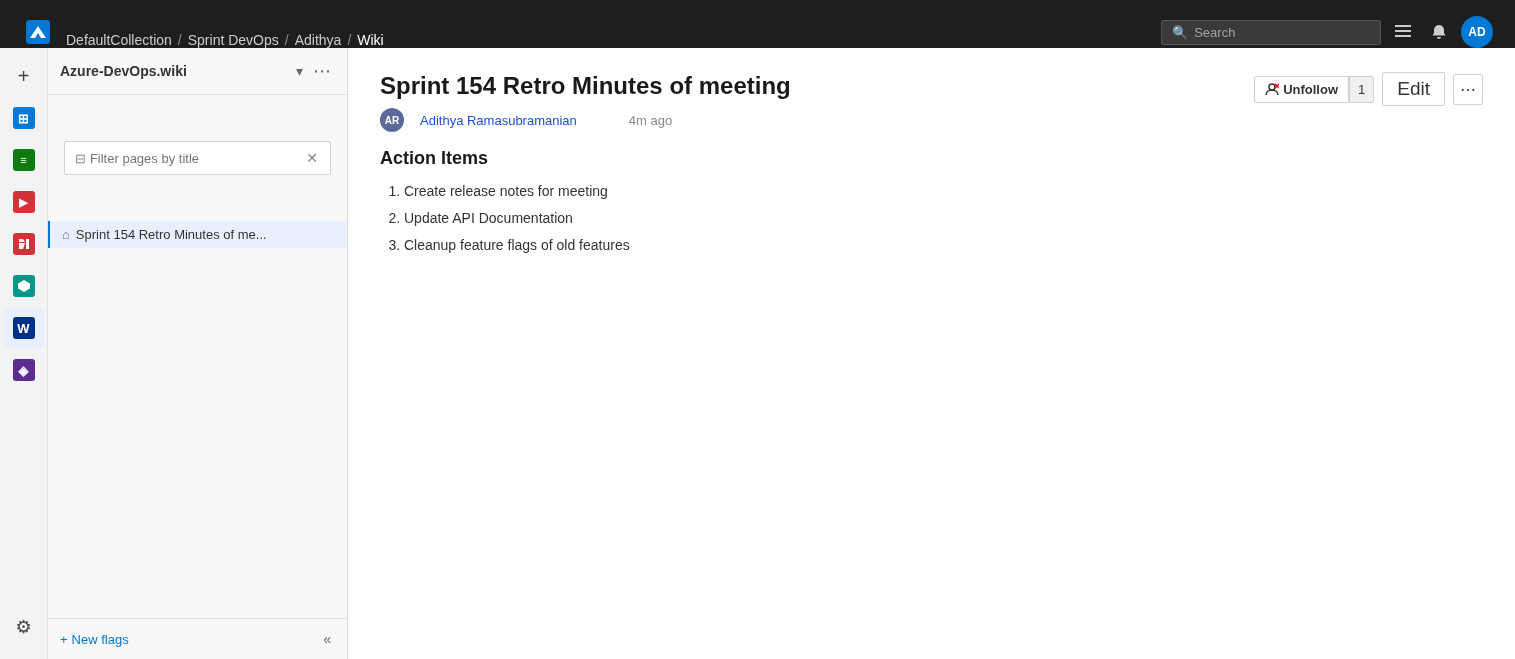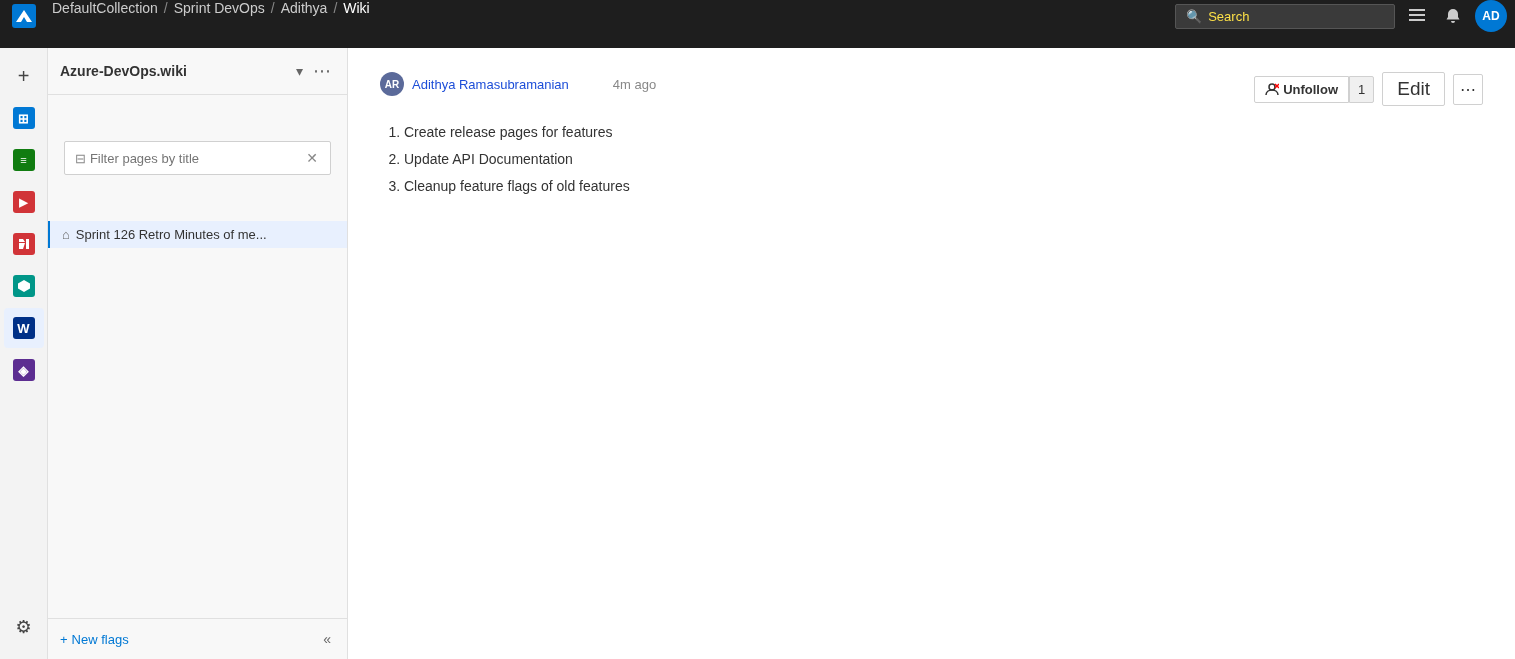--- a/index.html
+++ b/index.html
@@ -3,22 +3,22 @@
   <meta charset="utf-8">
   <style>
     * { box-sizing: border-box; margin: 0; padding: 0; }
     body { font-family: 'Segoe UI', sans-serif; font-size: 14px; color: #333; background: #fff; height: 659px; overflow: hidden; display: flex; flex-direction: column; }
 
     
     .top-nav {
       height: 48px;
       background: #1e1e1e;
       display: flex;
-      align-items: flex-start;
-      padding: 0 8px;
+      align-items: flex-end;
+      padding: 0 22px;
       flex-shrink: 0;
       gap: 0;
     }
     .top-nav-logo {
       width: 32px;
       height: 32px;
       margin-right: 12px;
       display: flex;
       align-items: center;
       justify-content: center;
@@ -277,21 +277,21 @@
     .page-title-area { flex: 1; }
     .page-title {
       font-size: 24px;
       font-weight: 600;
       color: #1a1a1a;
       margin-bottom: 8px;
     }
     .page-meta {
       display: flex;
       align-items: center;
-      gap: 8px;
+      gap: 16px;
       font-size: 13px;
       color: #666;
     }
     .author-avatar {
       width: 24px;
       height: 24px;
       border-radius: 50%;
       background: #5b6a9a;
       color: #fff;
       font-size: 10px;
@@ -406,21 +406,21 @@
     <a>Sprint DevOps</a>
     <span class="breadcrumb-sep">/</span>
     <a>Adithya</a>
     <span class="breadcrumb-sep">/</span>
     <span class="breadcrumb-current">Wiki</span>
   </div>
 
   <div class="top-nav-actions">
     <div class="search-box">
       <span class="search-icon-top">🔍</span>
-      <span style="color:#fde047;font-size:13px;">Search</span>
+      <span style="color:#a3a3a3;font-size:13px;">Search</span>
     </div>
     <button class="top-nav-icon-btn">
       <svg width="16" height="16" viewBox="0 0 16 16" fill="currentColor">
           <rect y="1" width="16" height="2"></rect>
           <rect y="6" width="16" height="2"></rect>
           <rect y="11" width="16" height="2"></rect>
         </svg>
     </button>
     <button class="top-nav-icon-btn">
       <svg width="16" height="16" viewBox="0 0 16 16" fill="currentColor">
@@ -486,38 +486,39 @@
       <div class="filter-container">
         <span class="filter-icon">⊟</span>
         <input class="filter-input" type="text" placeholder="Filter pages by title" style="">
         <button class="filter-clear">✕</button>
       </div>
     </div>
 
     <div class="sidebar-tree">
       <div class="tree-item">
         <span class="home-icon">⌂</span>
-        <span class="tree-item-label">Sprint 126 Retro Minutes of me...</span>
+        <span class="tree-item-label">Sprint 154 Retro Minutes of me...</span>
       </div>
     </div>
 
     <div class="sidebar-footer">
       <button class="new-page-btn">
         <span>+</span>
         <span>New flags</span>
       </button>
       <button class="collapse-btn">
         <span>«</span>
       </button>
     </div>
   </div>
 
   <div class="content">
     <div class="page-header">
       <div class="page-title-area">
+        <h1 class="page-title">Sprint 154 Retro Minutes of meeting</h1>
         <div class="page-meta">
           <div class="author-avatar">AR</div>
           <span class="author-name">Adithya Ramasubramanian</span>
           <span class="time-ago">4m ago</span>
         </div>
       </div>
       <div class="page-actions">
         <div style="display:flex;align-items:center;">
           <button class="unfollow-btn" style="border-radius:2px 0 0 2px;font-weight:bold;">
             <svg width="14" height="14" viewBox="0 0 14 14" fill="none" stroke="currentColor" stroke-width="1.5">
@@ -531,20 +532,21 @@
           <span class="followers-badge" style="margin-left:0;border-left:1px solid #d0d0d0;border-radius:0 2px 2px 0;">1</span>
         </div>
         <button class="edit-btn">Edit</button>
         <button class="more-actions-btn">
           <span>⋯</span>
         </button>
       </div>
     </div>
 
     <div class="wiki-content">
+      <h2>Action Items</h2>
       <ol>
-        <li>Create release pages for features</li>
+        <li>Create release notes for meeting</li>
         <li>Update API Documentation</li>
         <li>Cleanup feature flags of old features</li>
       </ol>
     </div>
   </div>
 </div>
 
 </body></html>

